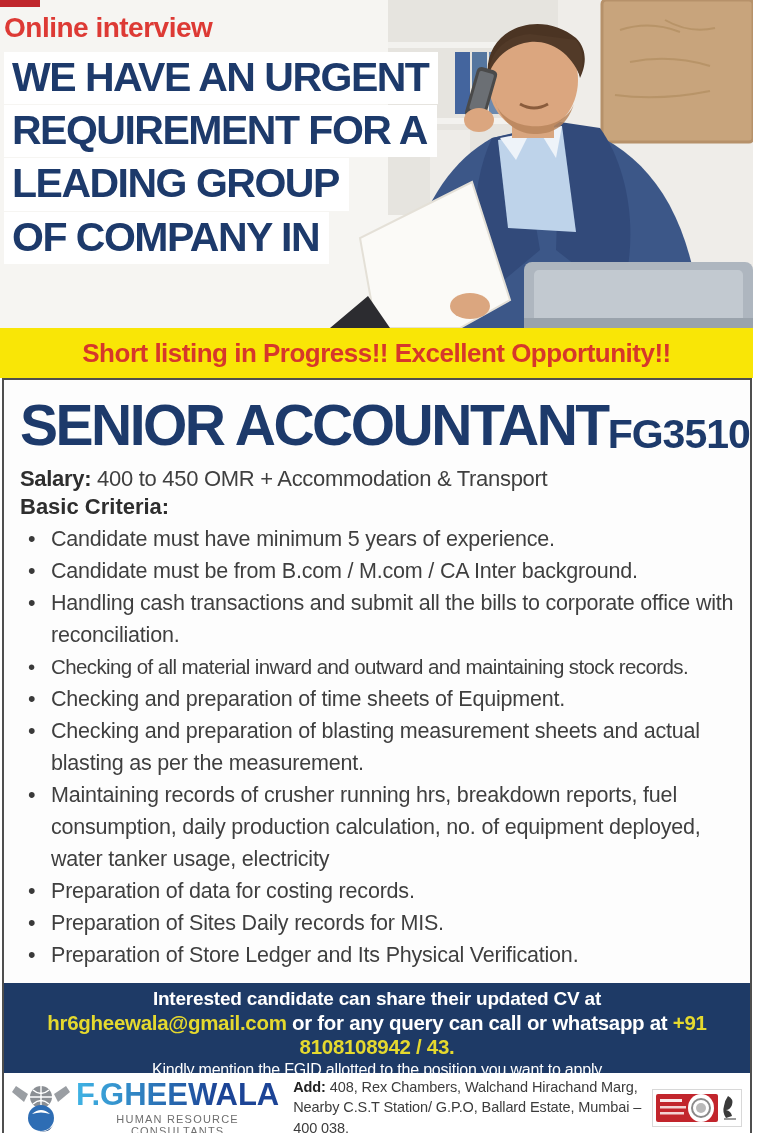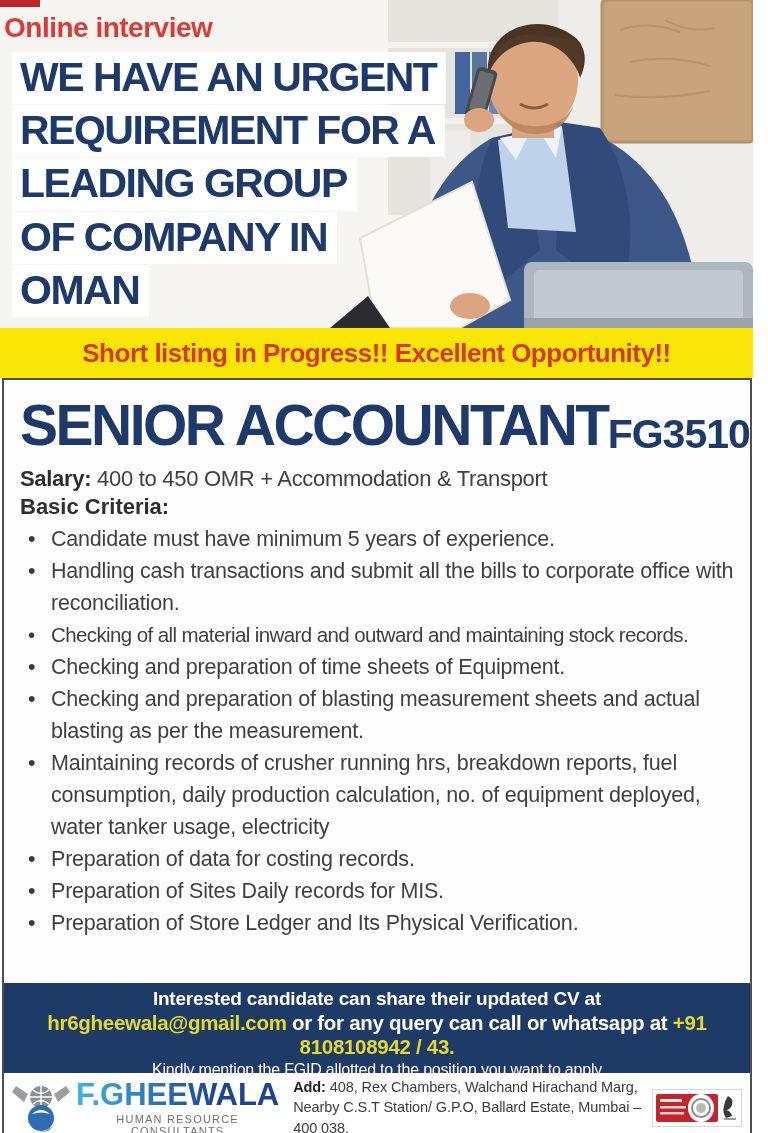--- a/index.html
+++ b/index.html
@@ -11,21 +11,21 @@
   html,body{width:768px;height:1133px;overflow:hidden;background:#fff;
     font-family:"Liberation Sans",sans-serif;}
   .page{position:relative;width:768px;height:1133px;background:#fff;}
 
   
   .hero{position:relative;width:753px;height:328px;background:#efede9;overflow:hidden;}
   .hero-photo{position:absolute;left:0;top:0;}
   .red-sliver{position:absolute;left:0;top:0;width:40px;height:7px;background:#c0272d;}
   .eyebrow{position:absolute;left:4px;top:12px;font-size:28px;font-weight:bold;
     color:var(--red-accent);letter-spacing:-0.5px;}
-  .headline{position:absolute;left:12px;top:52px;}
+  .headline{position:absolute;left:4px;top:52px;}
   .headline span{display:table;background:#fff;color:var(--navy);font-weight:bold;
     font-size:41px;line-height:1.2;letter-spacing:-1.5px;padding:1px 10px 2px 8px;
     margin-bottom:1px;white-space:nowrap;}
 
   
   .banner{width:753px;height:50px;background:var(--yellow);display:flex;
     align-items:center;justify-content:center;}
   .banner-text{font-size:26px;font-weight:bold;color:var(--banner-text);letter-spacing:-0.5px;}
 
   
@@ -125,41 +125,41 @@
         <rect x="524" y="318" width="229" height="10" fill="#9aa3ac"></rect>
       </g>
     </svg>
     <div class="red-sliver"></div>
     <div class="eyebrow">Online interview</div>
     <div class="headline">
         <span>WE HAVE AN URGENT</span>
         <span>REQUIREMENT FOR A</span>
         <span>LEADING GROUP</span>
         <span>OF COMPANY IN</span>
-        <span>OMAN</span>
       </div>
   </div>
 
   <div class="banner">
     <span class="banner-text">Short listing in Progress!! Excellent Opportunity!!</span>
   </div>
 
   <div class="content-box">
     <div class="content-inner">
       <div class="title-row">
         <span class="job-title">SENIOR ACCOUNTANT</span>
         <span class="job-code">FG35103</span>
       </div>
       <p class="salary-line">
         <b>Salary:</b>
         <span>400 to 450 OMR + Accommodation &amp; Transport</span>
       </p>
       <p class="section-label">Basic Criteria:</p>
       <ul class="bullets bc">
           <li>Candidate must have minimum 5 years of experience.</li>
+          <li>Candidate must be from B.com / M.com / CA Inter background.</li>
         </ul>
       <ul class="bullets jd">
           <li>Handling cash transactions and submit all the bills to corporate office with reconciliation.</li>
           <li>Checking of all material inward and outward and maintaining stock records.</li>
           <li>Checking and preparation of time sheets of Equipment.</li>
           <li>Checking and preparation of blasting measurement sheets and actual blasting as per the measurement.</li>
           <li>Maintaining records of crusher running hrs, breakdown reports, fuel consumption, daily production calculation, no. of equipment deployed, water tanker usage, electricity</li>
           <li>Preparation of data for costing records.</li>
           <li>Preparation of Sites Daily records for MIS.</li>
           <li>Preparation of Store Ledger and Its Physical Verification.</li>

